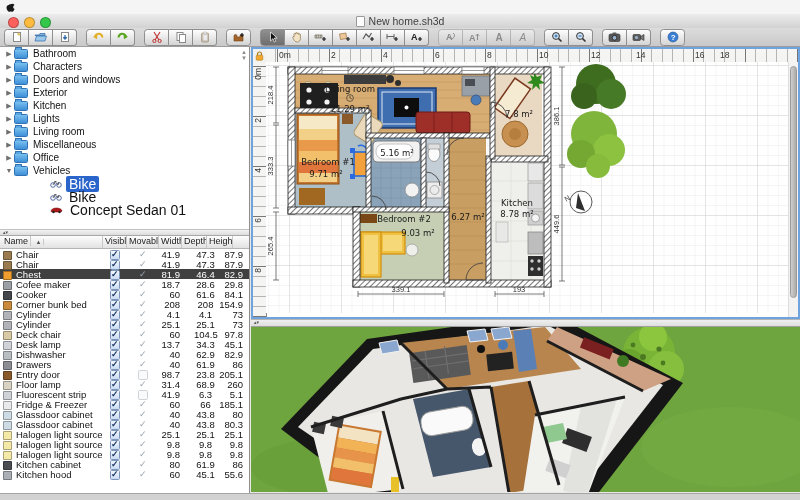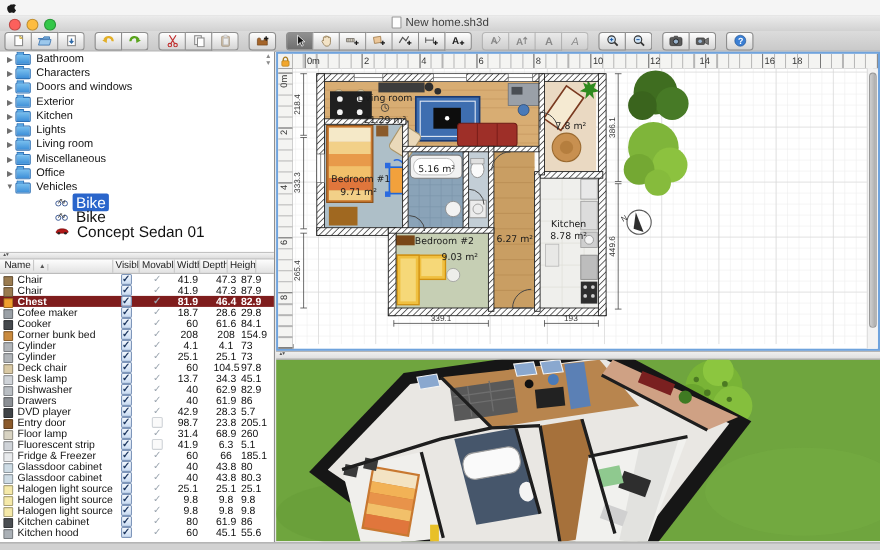--- a/index.html
+++ b/index.html
@@ -57,27 +57,27 @@
   .hsplit{position:absolute;left:0;top:182px;width:100%;height:7px;
     background:linear-gradient(#f3f3f3,#dcdcdc);border-top:1px solid #c2c2c2;border-bottom:1px solid #a8a8a8;
     box-sizing:border-box;font-size:5px;color:#555;line-height:5px;padding-left:3px;}
   
   .ftable{position:absolute;left:0;top:189px;width:100%;height:254px;font-size:9.5px;}
   .fhead{height:12px;display:flex;background:linear-gradient(#fdfdfd,#e2e2e2);
     border-bottom:1px solid #b5b5b5;color:#222;font-size:9px;}
   .fhead span{border-right:1px solid #c8c8c8;padding:0 2px;box-sizing:border-box;overflow:hidden;white-space:nowrap;}
   .sortarrow{font-size:6px;color:#555;}
   .frow{height:10px;display:flex;align-items:center;color:#111;white-space:nowrap;}
-  .frow.selected{background:#7f1d1d;color:#fff;font-weight:bold;}
+  .frow.selected{background:#404040;color:#fff;}
   .c-name{width:103px;display:flex;align-items:flex-end;overflow:hidden;box-sizing:border-box;}
   .c-vis{width:24px;text-align:center;}
   .c-mov{width:32px;text-align:center;}
   .c-w{width:23px;text-align:right;padding-right:2px;box-sizing:border-box;}
   .c-d{width:25px;text-align:center;padding-right:2px;box-sizing:border-box;margin-left:12px;}
-  .c-h{width:26px;text-align:left;padding-right:2px;box-sizing:border-box;}
+  .c-h{width:26px;text-align:right;padding-right:2px;box-sizing:border-box;}
   .h-name{width:103px;} .h-vis{width:24px;} .h-mov{width:32px;}
   .h-w{width:23px;} .h-d{width:25px;} .h-h{width:26px;} .h-fill{flex:1;border-right:none!important;}
   .row-icon{display:inline-block;width:7px;height:7px;border-radius:1px;margin:0 4px 0 3px;
     border:1px solid rgba(0,0,0,.3);flex:none;}
   .cb{display:inline-block;width:8px;height:8px;position:relative;vertical-align:middle;}
   .cb-vis{background:linear-gradient(#f2f7fd,#cadcf3);border:1px solid #7e96ba;border-radius:1.5px;}
   .cb-vis::after{content:"\2713";position:absolute;left:0px;top:-2px;font-size:9px;font-weight:bold;color:#15305a;}
   .cb-mov::after{content:"\2713";font-size:9px;color:#9aa4ae;position:absolute;left:0;top:-2px;}
   .frow[data-movable="false"] .cb-mov{border:1px solid #cfd3d7;border-radius:1.5px;background:#fafafa;}
   .frow[data-movable="false"] .cb-mov::after{content:"";}
@@ -549,31 +549,20 @@
             <span class="c-name">
               <i class="row-icon" style="background: rgb(139, 143, 148);"></i>
               <span>Drawers</span>
             </span>
             <span class="c-vis"><span class="cb cb-vis"></span></span>
             <span class="c-mov"><span class="cb cb-mov"></span></span>
             <span class="c-w">40</span>
             <span class="c-d">61.9</span>
             <span class="c-h">86</span>
           </div>
-          <div class="frow" data-movable="true">
-            <span class="c-name">
-              <i class="row-icon" style="background: rgb(63, 67, 71);"></i>
-              <span>DVD player</span>
-            </span>
-            <span class="c-vis"><span class="cb cb-vis"></span></span>
-            <span class="c-mov"><span class="cb cb-mov"></span></span>
-            <span class="c-w">42.9</span>
-            <span class="c-d">28.3</span>
-            <span class="c-h">5.7</span>
-          </div>
           <div class="frow" data-movable="false">
             <span class="c-name">
               <i class="row-icon" style="background: rgb(139, 90, 43);"></i>
               <span>Entry door</span>
             </span>
             <span class="c-vis"><span class="cb cb-vis"></span></span>
             <span class="c-mov"><span class="cb cb-mov"></span></span>
             <span class="c-w">98.7</span>
             <span class="c-d">23.8</span>
             <span class="c-h">205.1</span>

